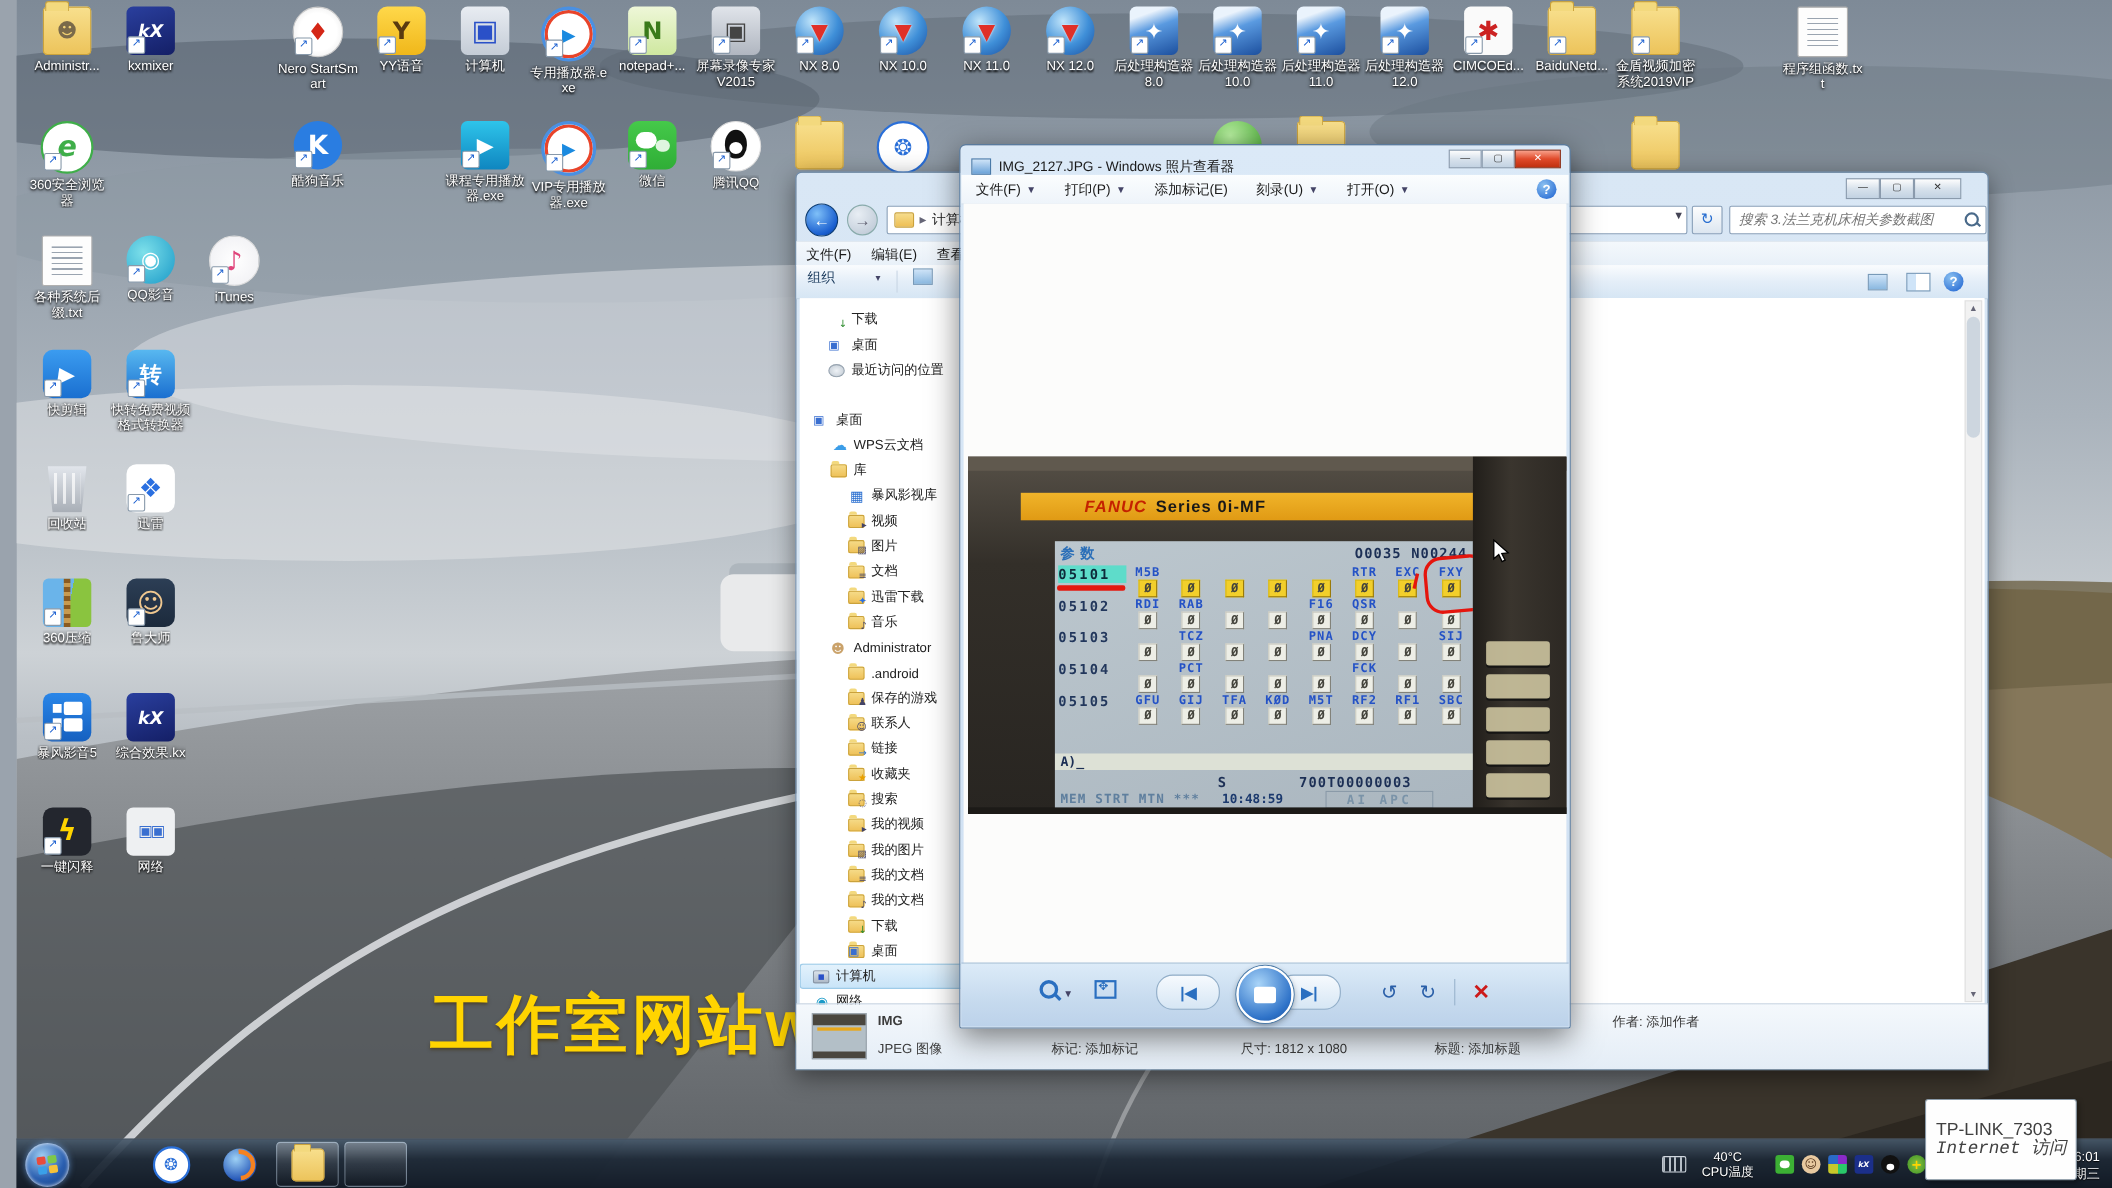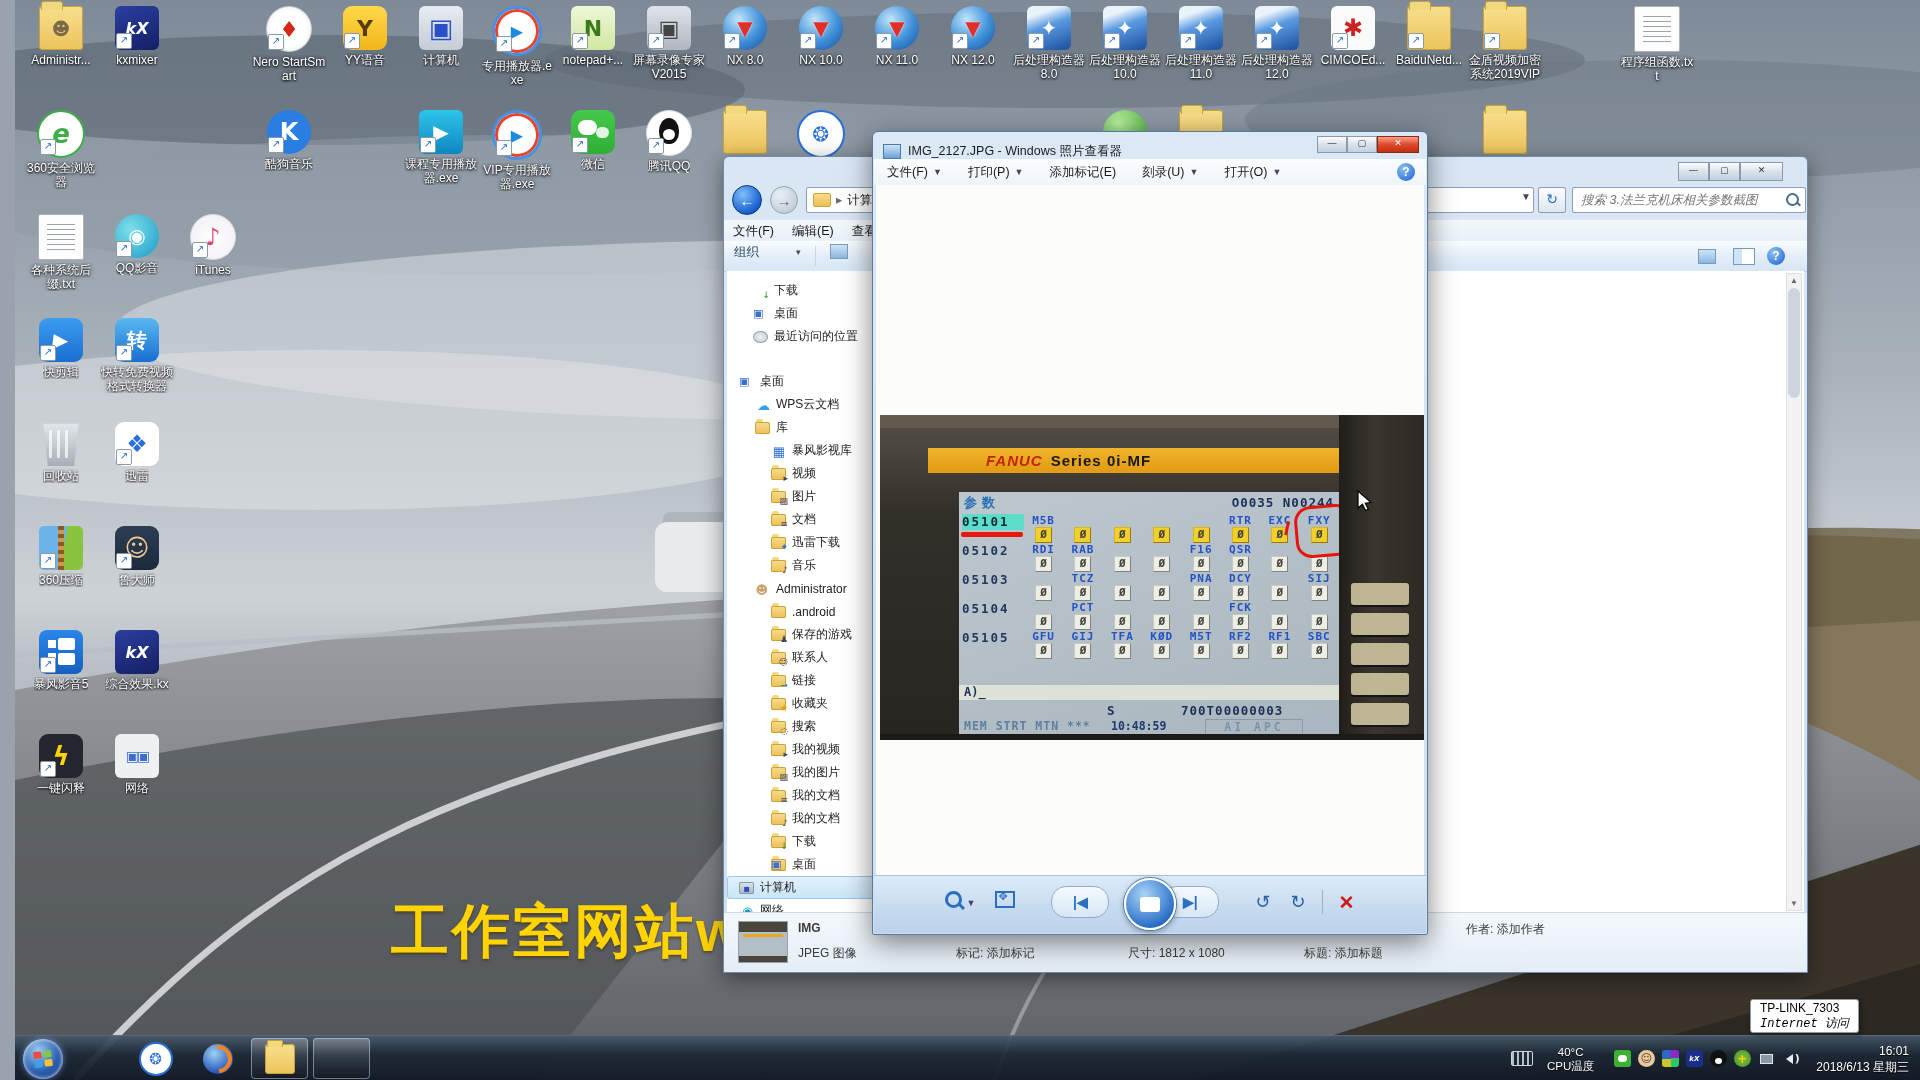--- a/index.html
+++ b/index.html
@@ -311,21 +311,21 @@
   .tri-net-tray{background:transparent;}
   .tri-net-tray::before{content:"";width:11px;height:8px;border:1px solid #dfe6ec;background:#8a98a6;}
   .tri-vol{background:transparent;}
   .tri-vol::before{content:"";border:5px solid transparent;border-right:7px solid #e8eef4;margin-right:2px;}
   .tri-vol::after{content:")";color:#e8eef4;font-size:11px;font-weight:bold;}
   .clock{color:#fff;font-size:12px;text-align:right;line-height:16px;margin:0 12px 0 14px;text-shadow:0 1px 1px #000;white-space:nowrap;}
   .show-desktop{width:13px;height:100%;border-left:1px solid rgba(180,200,220,.5);background:rgba(255,255,255,.08);}
 
   
   .tooltip{position:absolute;left:1735px;top:999px;z-index:11;background:#fefefe;border:1px solid #8a9aa8;
-    border-radius:3px;box-shadow:2px 2px 5px rgba(0,0,0,.35);padding:0 9px;font-size:12px;color:#000000;line-height:16px;white-space:nowrap;}
+    border-radius:3px;box-shadow:2px 2px 5px rgba(0,0,0,.35);padding:20px 9px;font-size:16px;color:#404040;line-height:16px;white-space:nowrap;}
   .tooltip .l2{font-style:italic;font-family:Liberation Mono, monospace;}
 </style>
 </head>
 <body>
 
 <div class="stage">
 
   <svg class="wallpaper" viewBox="0 0 1920 1080" preserveAspectRatio="none">
     <defs>
       <linearGradient id="sky" x1="0" y1="0" x2="0" y2="1">

